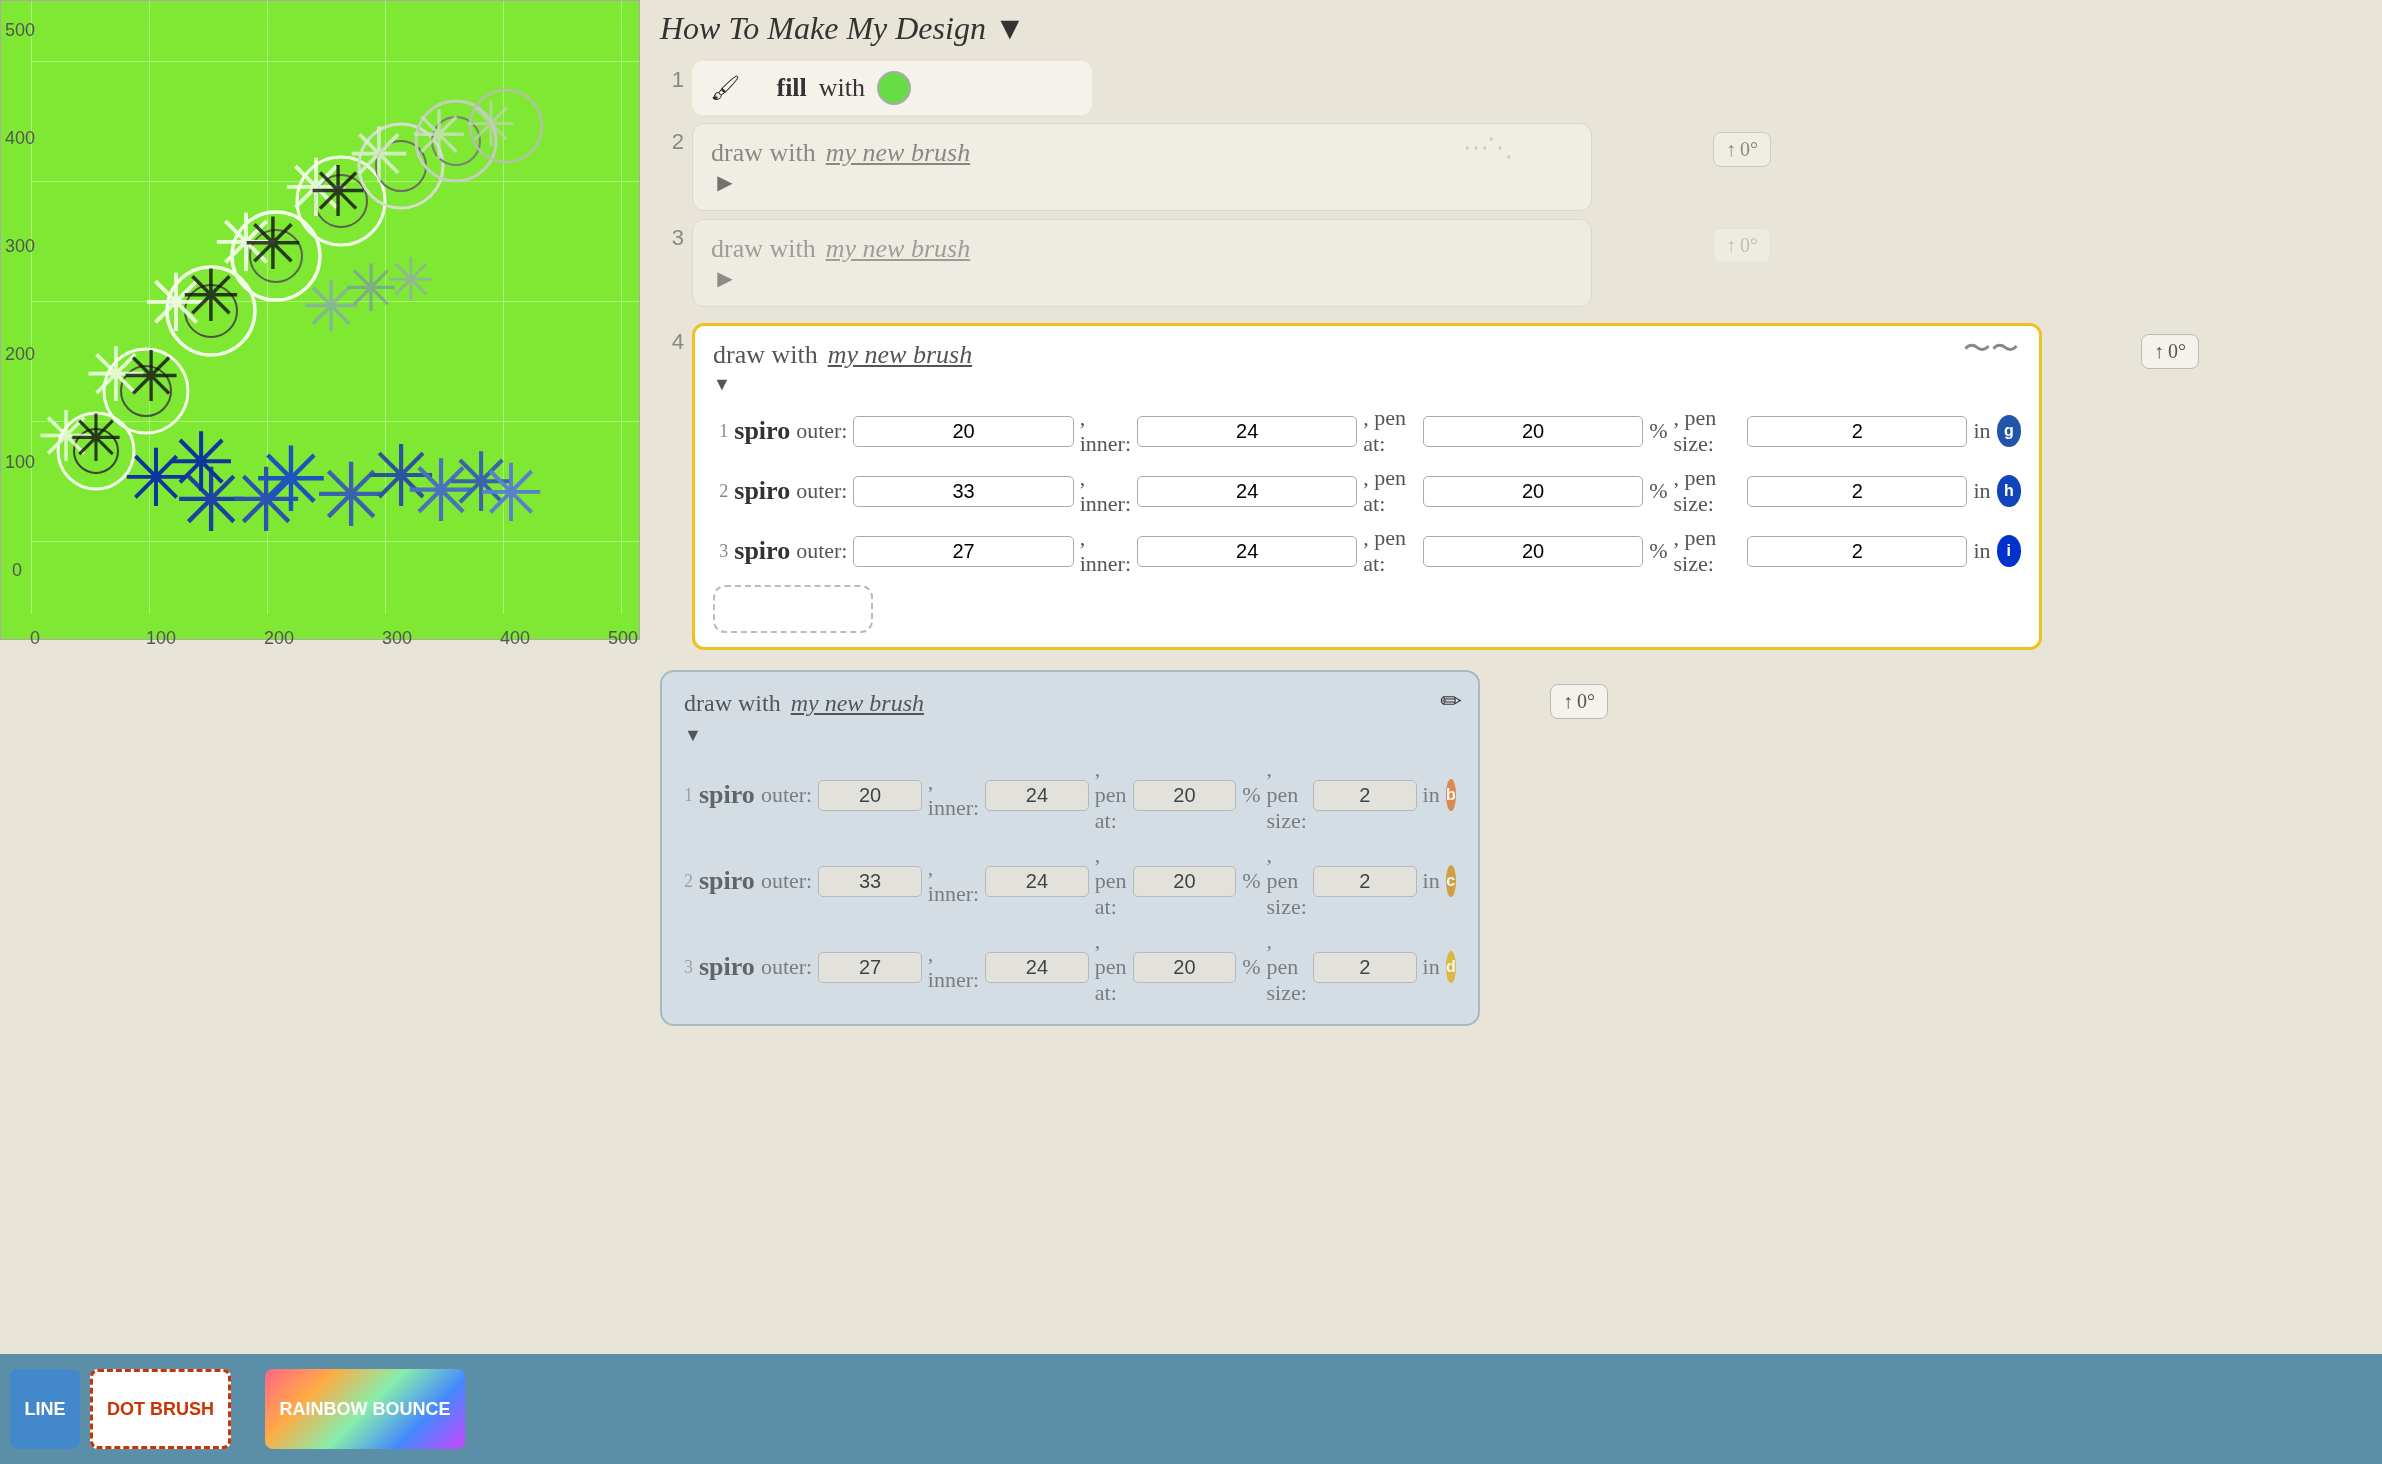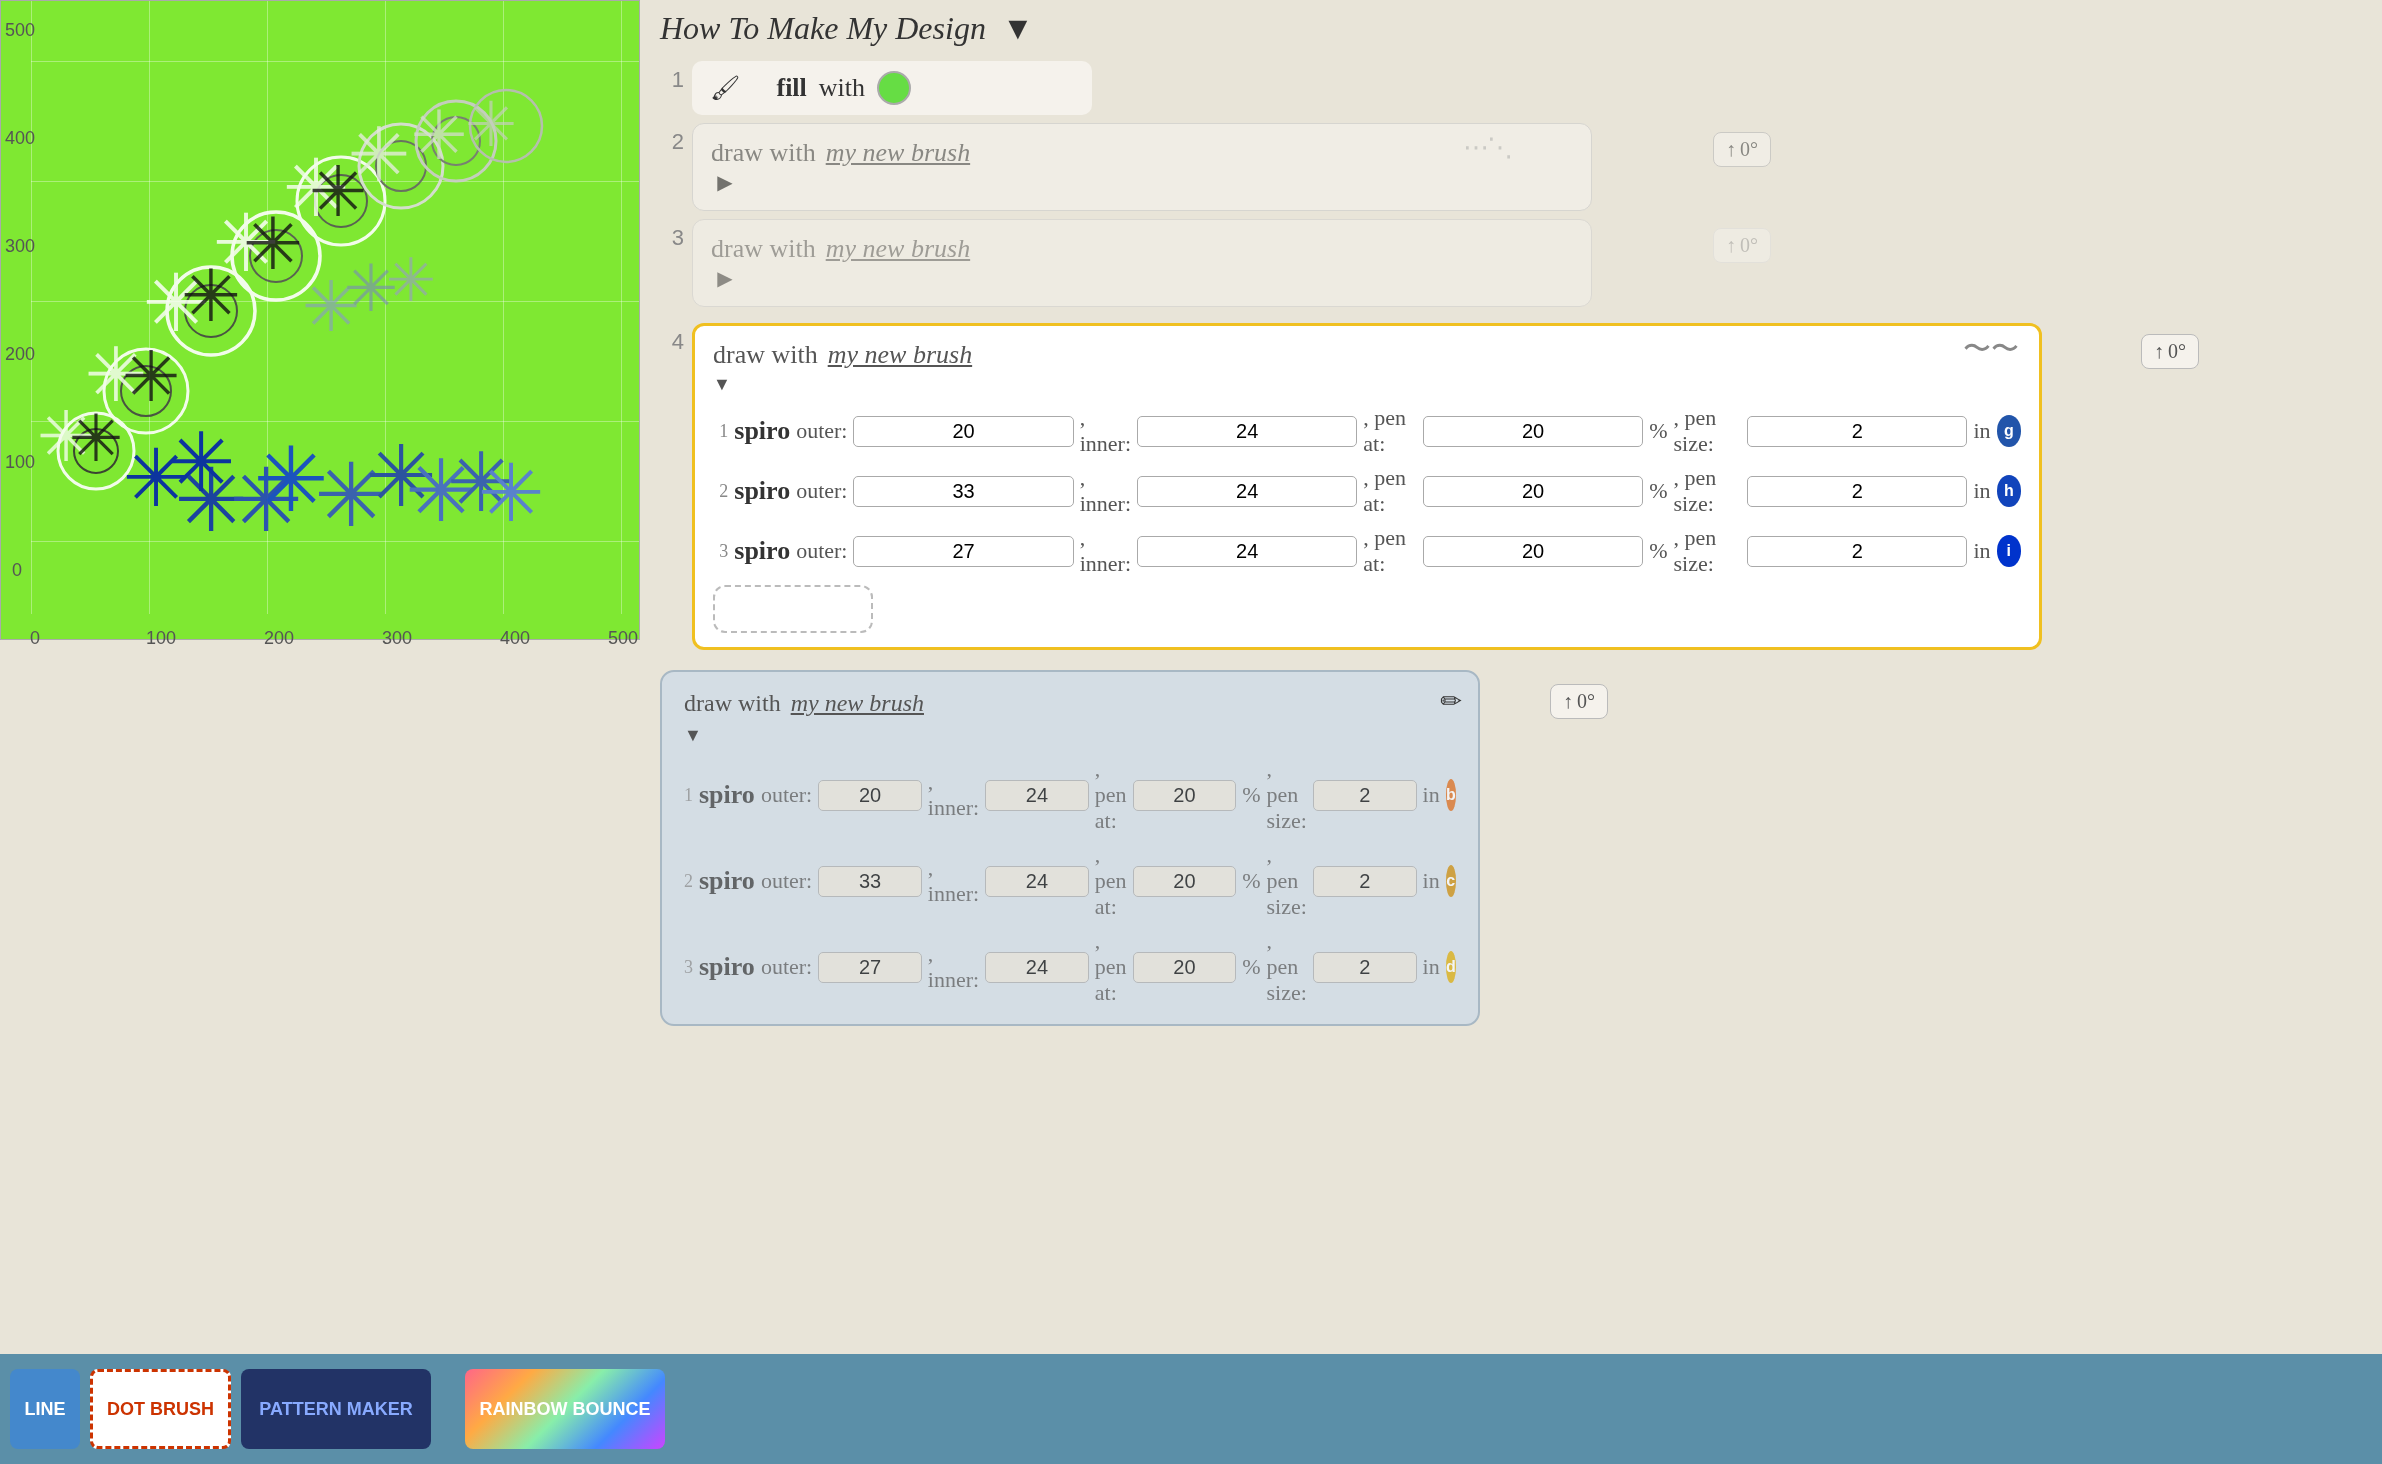--- a/index.html
+++ b/index.html
@@ -82,21 +82,21 @@
     }
 
     
     .how-title {
       font-style: italic;
       font-size: 32px;
       color: #333;
       margin-bottom: 14px;
       display: flex;
       align-items: center;
-      gap: 16px;
+      gap: 8px;
     }
 
     
     .steps-container {
       display: flex;
       flex-direction: column;
       gap: 8px;
     }
 
     .step-row {
@@ -573,15 +573,14 @@
       <span>in</span>
       <div class="spiro-badge badge-d">d</div>
     </div>
 
   </div>
 </div>
 
 <div class="toolbar">
   <button class="tool-btn tool-line">LINE</button>
   <button class="tool-btn tool-dot" style="min-width:140px;text-align:right;">DOT BRUSH</button>
-  <button class="tool-btn tool-pattern" style="min-width:190px;">PATTERN MAKER</button>
   <button class="tool-btn tool-rainbow" style="min-width:200px;margin-left:24px;">RAINBOW BOUNCE</button>
 </div>
 
 </body></html>

